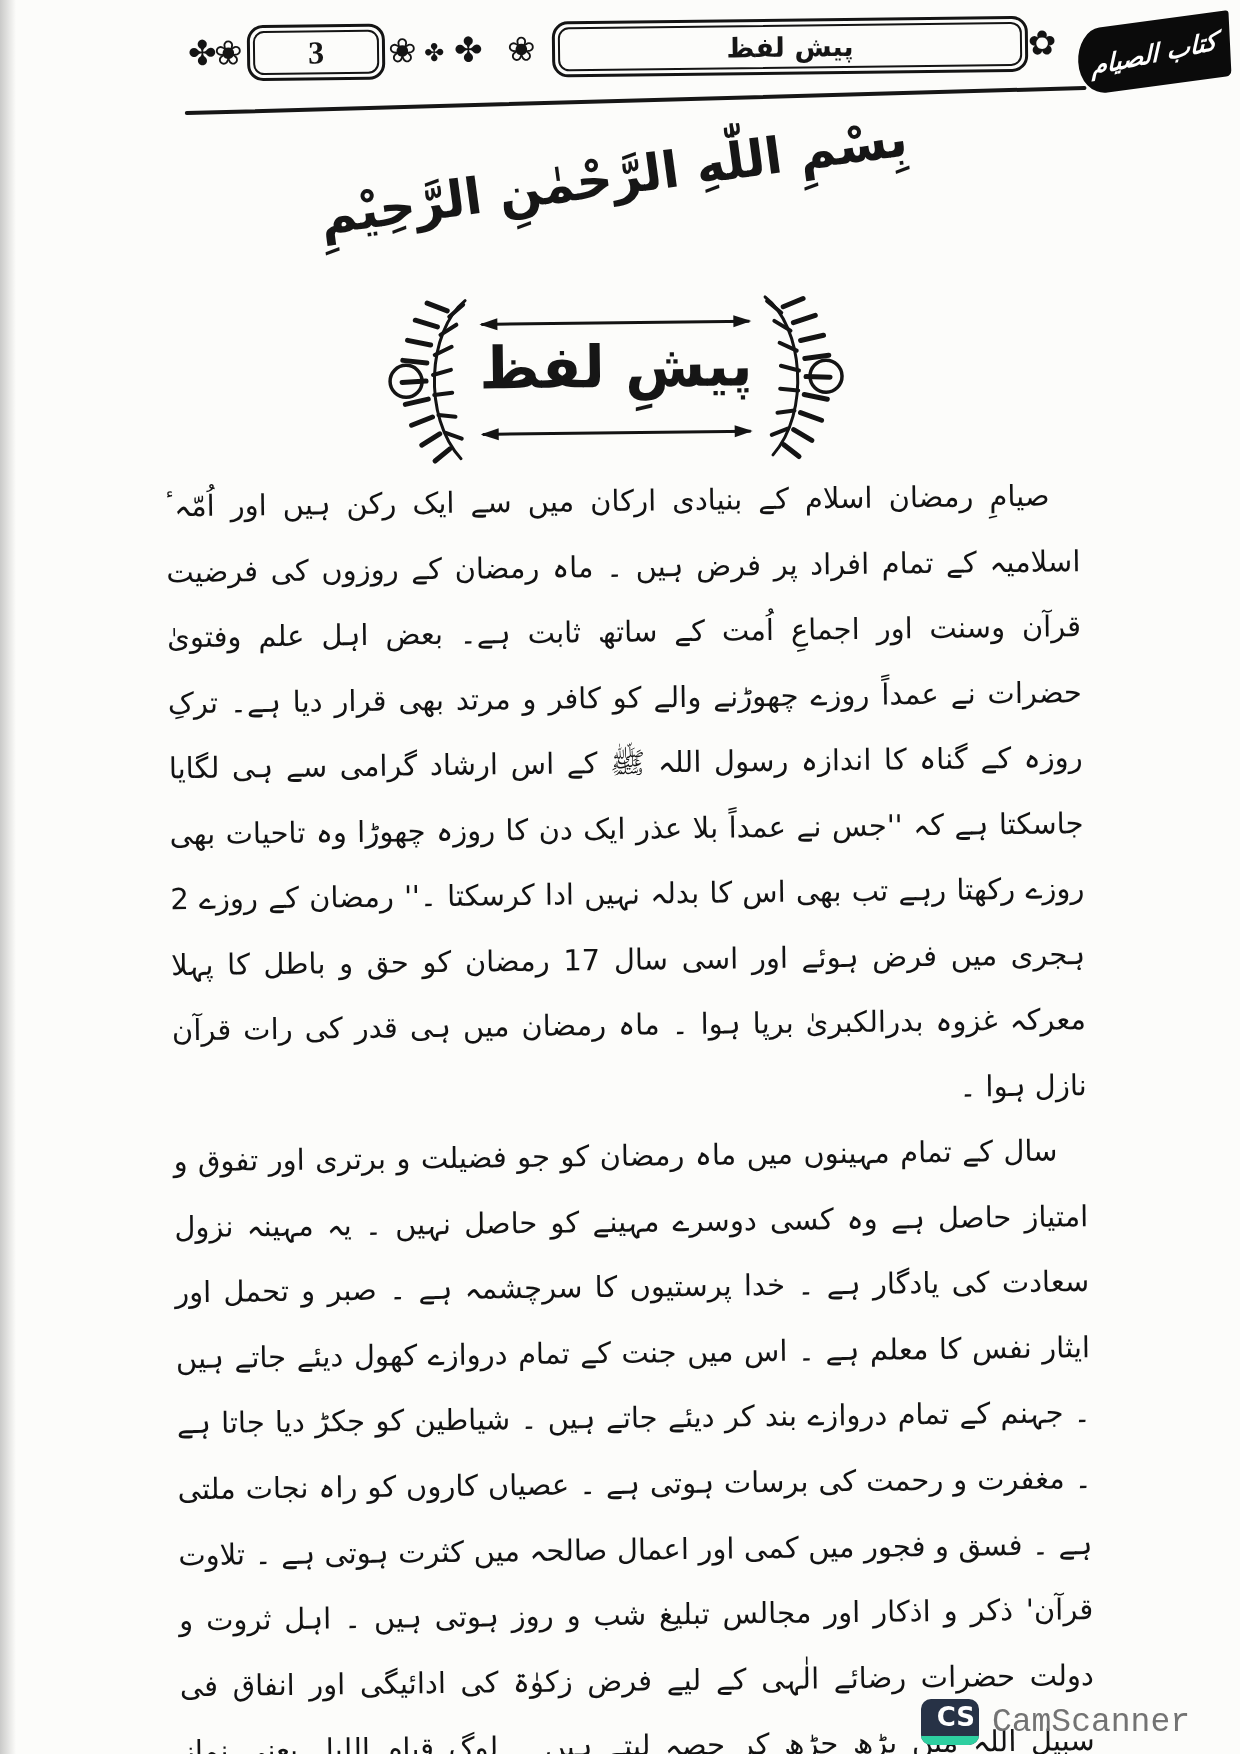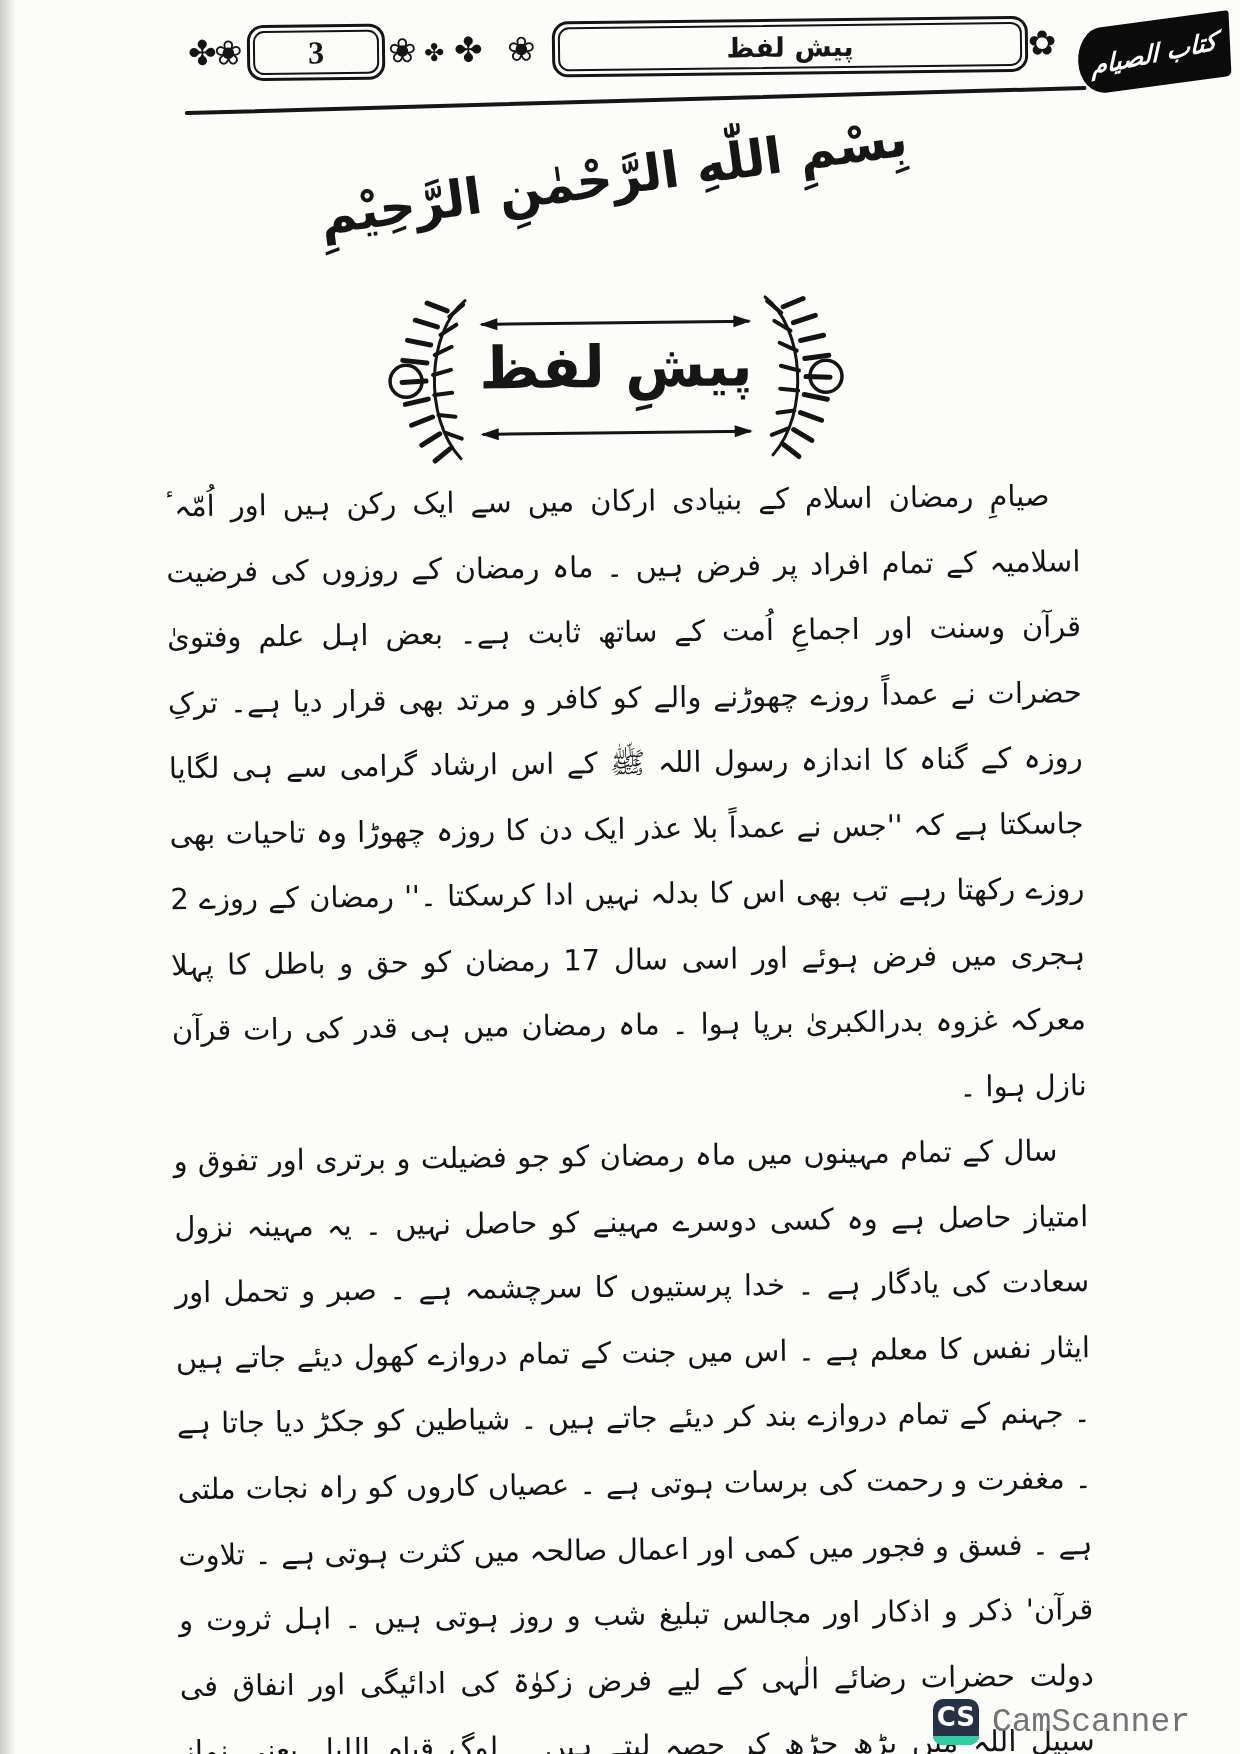--- a/index.html
+++ b/index.html
@@ -71,21 +71,21 @@
     position:absolute;top:468px;left:168px;right:158px;
     direction:rtl;text-align:justify;
     font-size:29px;line-height:2.26;color:#131313;
   }
   .bodytext p{margin:0;text-indent:30px;}
 
   
   .cswm{position:absolute;right:50px;bottom:9px;display:flex;align-items:center;gap:13px;z-index:6;}
   .csbadge{
     position:relative;width:46px;height:46px;border-radius:10px;background:#273246;overflow:hidden;
-    display:flex;align-items:flex-start;justify-content:center;
+    display:flex;align-items:flex-start;justify-content:center;padding-left:12px;
   }
   .csbadge::after{content:"";position:absolute;left:0;right:0;bottom:0;height:9px;background:#2ecfa0;}
   .csbadge .cs{color:#fff;font-weight:bold;font-size:26px;line-height:37px;font-family:"DejaVu Sans",sans-serif;}
   .cslabel{font-family:Liberation Mono, monospace;font-size:33px;color:#737373;}
 </style>
 </head>
 <body>
 
 <div class="page">
   <div class="tilt">

